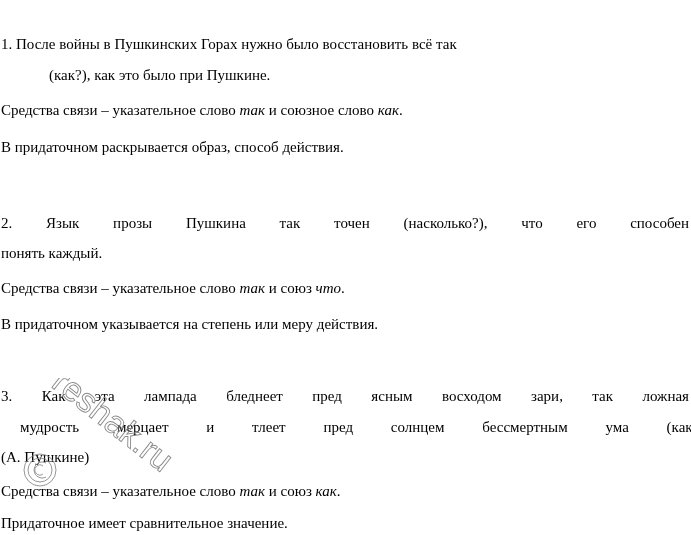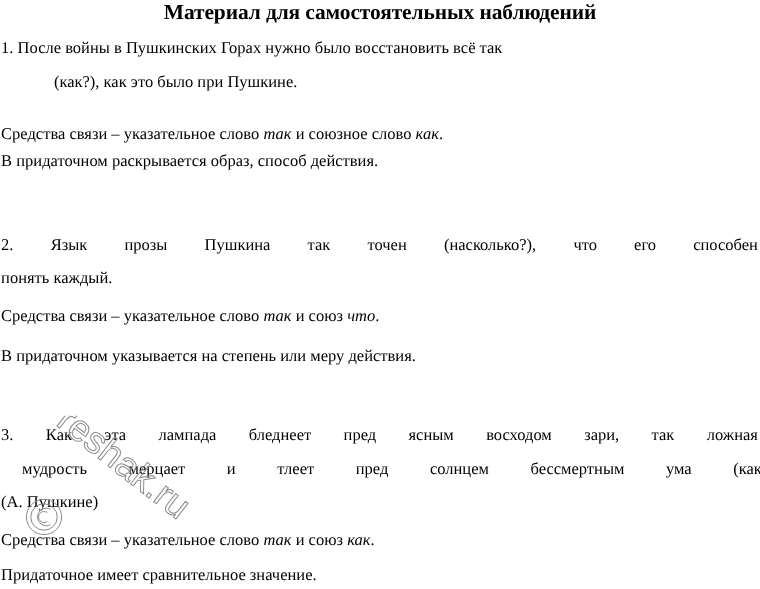--- a/index.html
+++ b/index.html
@@ -56,26 +56,25 @@
       width: 175px;
       height: 130px;
       pointer-events: none;
     }
   </style>
 </head>
 <body>
 
 <div class="page">
 
-  <div class="title">Материал для самостоятельных наблюдений</div>
 
   <div>
     <div class="line" style="top:32px;">1. После войны в Пушкинских Горах нужно было восстановить всё так</div>
     <div class="line" style="top:63px;margin-left:48px;">(как?), как это было при Пушкине.</div>
-    <div class="line" style="top:110px;"><span>Средства связи – указательное слово </span><em>так</em><span> и союзное слово </span><em>как</em><span>.</span></div>
+    <div class="line" style="top:98px;"><span>Средства связи – указательное слово </span><em>так</em><span> и союзное слово </span><em>как</em><span>.</span></div>
     <div class="line" style="top:135px;">В придаточном раскрывается образ, способ действия.</div>
   </div>
 
   <div>
     <div class="line justify" style="top:211px;">2. Язык прозы Пушкина так точен (насколько?), что его способен</div>
     <div class="line" style="top:241px;">понять каждый.</div>
     <div class="line" style="top:276px;"><span>Средства связи – указательное слово </span><em>так</em><span> и союз </span><em>что</em><span>.</span></div>
     <div class="line" style="top:312px;text-align:right;">В придаточном указывается на степень или меру действия.</div>
   </div>
 

